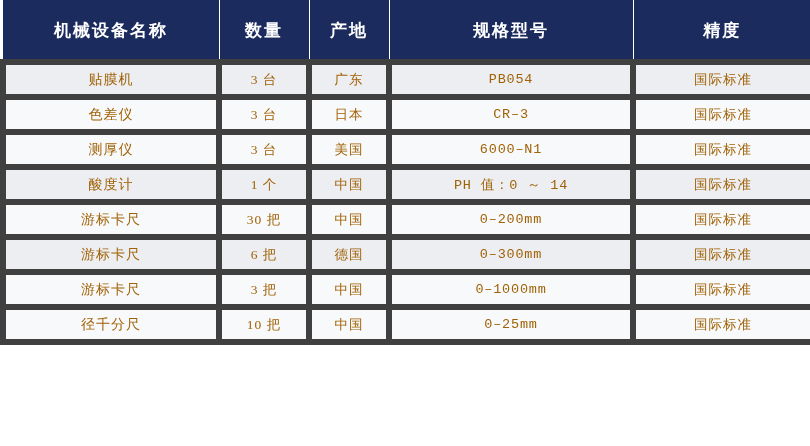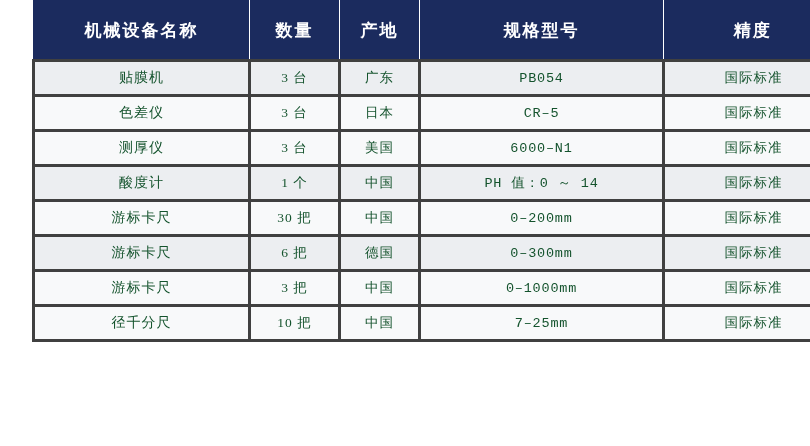--- a/index.html
+++ b/index.html
@@ -10,33 +10,32 @@
     width: 810px;
     height: 446px;
     background: #ffffff;
     font-family: "Liberation Serif", "DejaVu Serif", serif;
     overflow: hidden;
   }
   .table-wrap {
     width: 692px;
     height: 446px;
     box-sizing: border-box;
-    padding-left: 32px;
   }
   table.equipment-table {
     width: 810px;
     border-collapse: collapse;
     table-layout: fixed;
   }
   table.equipment-table th,
   table.equipment-table td {
-    border: 3px solid #404040;
+    border: 6px solid #404040;
     text-align: center;
     vertical-align: middle;
-    color: #14532d;
+    color: #a16207;
     font-size: 13px;
     letter-spacing: 0.5px;
   }
   table.equipment-table thead th {
     background: #1b2b5e;
     color: #ffffff;
     font-size: 17px;
     font-weight: bold;
     height: 56px;
     letter-spacing: 2px;
@@ -102,21 +101,21 @@
         <td class="col-name">贴膜机</td>
         <td class="col-qty">3 台</td>
         <td class="col-origin">广东</td>
         <td class="col-spec">PB054</td>
         <td class="col-precision">国际标准</td>
       </tr>
       <tr class="row-odd">
         <td class="col-name">色差仪</td>
         <td class="col-qty">3 台</td>
         <td class="col-origin">日本</td>
-        <td class="col-spec">CR–5</td>
+        <td class="col-spec">CR–3</td>
         <td class="col-precision">国际标准</td>
       </tr>
       <tr class="row-odd">
         <td class="col-name">测厚仪</td>
         <td class="col-qty">3 台</td>
         <td class="col-origin">美国</td>
         <td class="col-spec">6000–N1</td>
         <td class="col-precision">国际标准</td>
       </tr>
       <tr class="row-even">
@@ -144,18 +143,18 @@
         <td class="col-name">游标卡尺</td>
         <td class="col-qty">3 把</td>
         <td class="col-origin">中国</td>
         <td class="col-spec">0–1000mm</td>
         <td class="col-precision">国际标准</td>
       </tr>
       <tr class="row-odd">
         <td class="col-name">径千分尺</td>
         <td class="col-qty">10 把</td>
         <td class="col-origin">中国</td>
-        <td class="col-spec">7–25mm</td>
+        <td class="col-spec">0–25mm</td>
         <td class="col-precision">国际标准</td>
       </tr>
     </tbody>
   </table>
 </div>
 
 </body></html>

